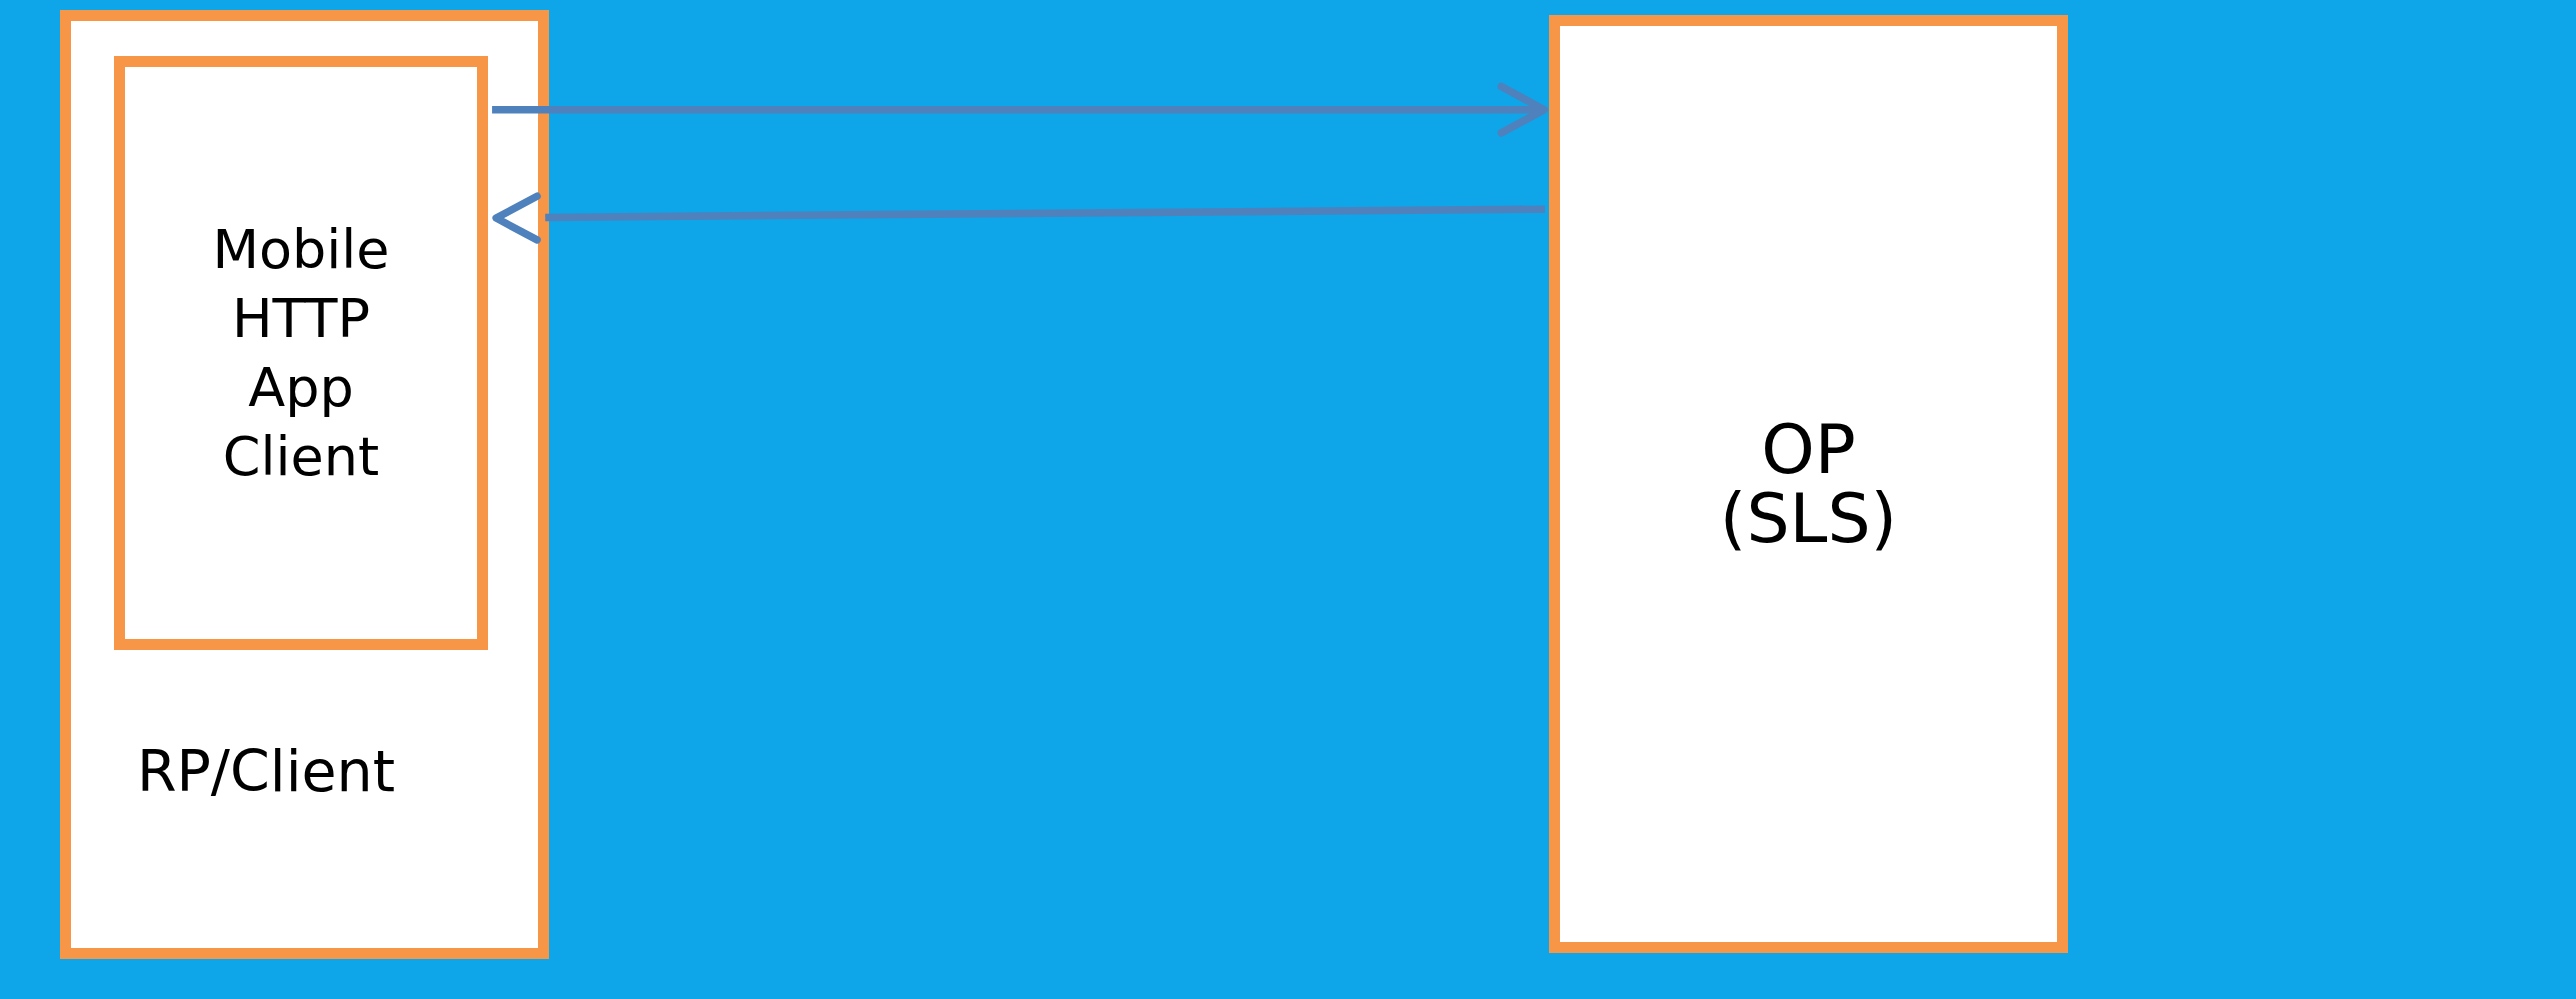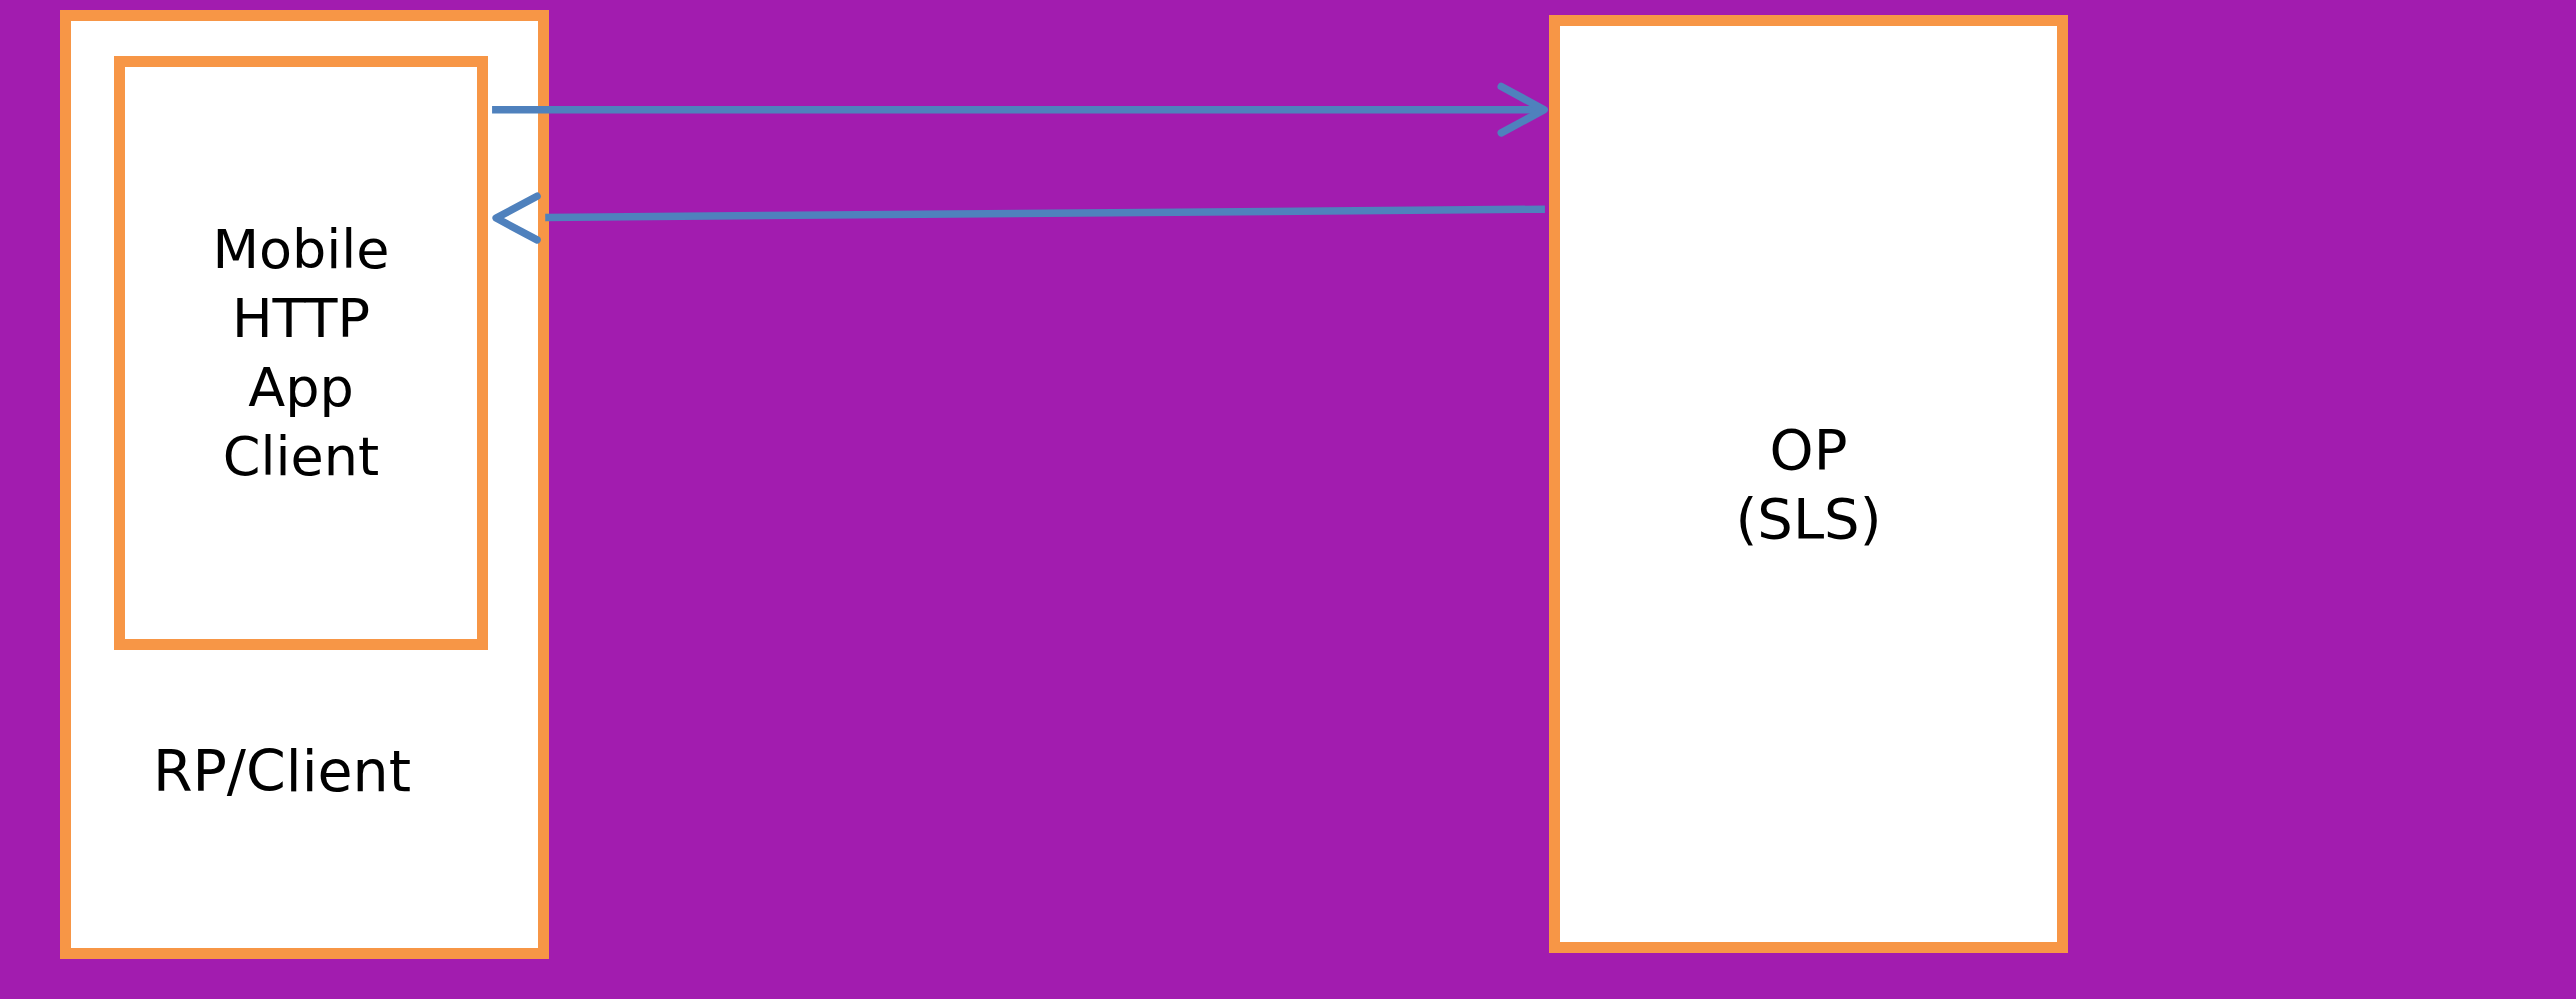--- a/index.html
+++ b/index.html
@@ -4,21 +4,21 @@
 <style>
   html, body {
     margin: 0;
     padding: 0;
     background: #000000;
   }
   .canvas {
     position: relative;
     width: 2576px;
     height: 999px;
-    background: #a21caf;
+    background: #0ea5e9;
     overflow: hidden;
     font-family: "DejaVu Sans", "Liberation Sans", sans-serif;
   }
   .box {
     position: absolute;
     box-sizing: border-box;
     background: var(--box-fill, #FFFFFF);
     border: 11px solid var(--box-border, #F79646);
   }
   .box-outer-left  { left: 60px;   top: 9.5px; width: 489px; height: 949px; }
@@ -26,29 +26,28 @@
                      display: flex; align-items: center; justify-content: center; }
   .box-right       { left: 1549px; top: 15px; width: 519px; height: 938px;
                      display: flex; align-items: center; justify-content: center; }
   .label {
     color: var(--text, #000000);
     text-align: center;
     white-space: nowrap;
   }
   .label span { display: block; }
   .inner-label { font-size: 54px; line-height: 69px; }
-  .op-label    { font-size: 56px; line-height: 69px; }
+  .op-label    { font-size: 68px; line-height: 69px; }
   .rp-label {
     position: absolute;
     left: 60px; top: 736px; width: 412px;
     font-size: 57px; line-height: 70px;
     color: var(--text, #000000);
     text-align: center;
     white-space: nowrap;
-    padding-left: 16px;
   }
   .rp-label span { display: block; }
   .arrows {
     position: absolute;
     left: 0; top: 0;
     width: 2576px; height: 999px;
     pointer-events: none;
   }
   .arrow-shaft {
     stroke: var(--arrow, #4F81BD);

